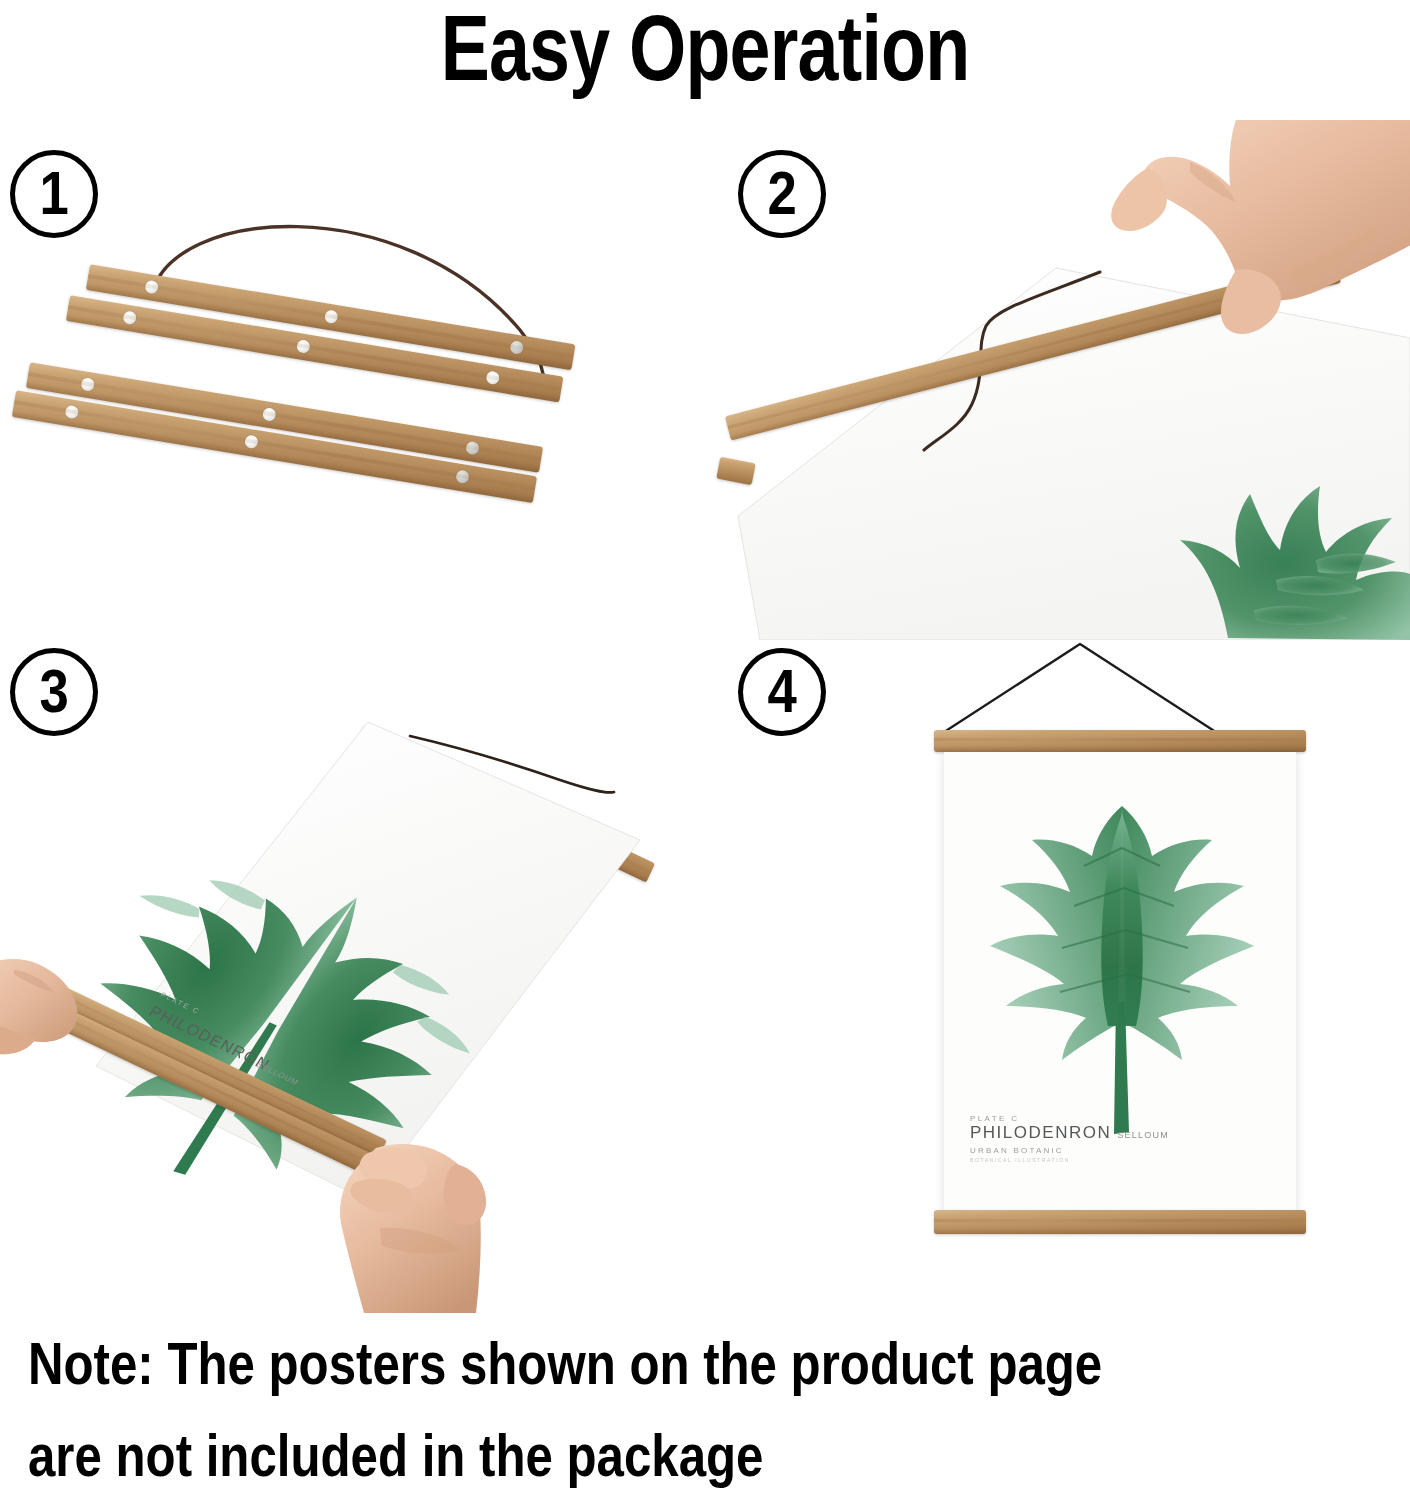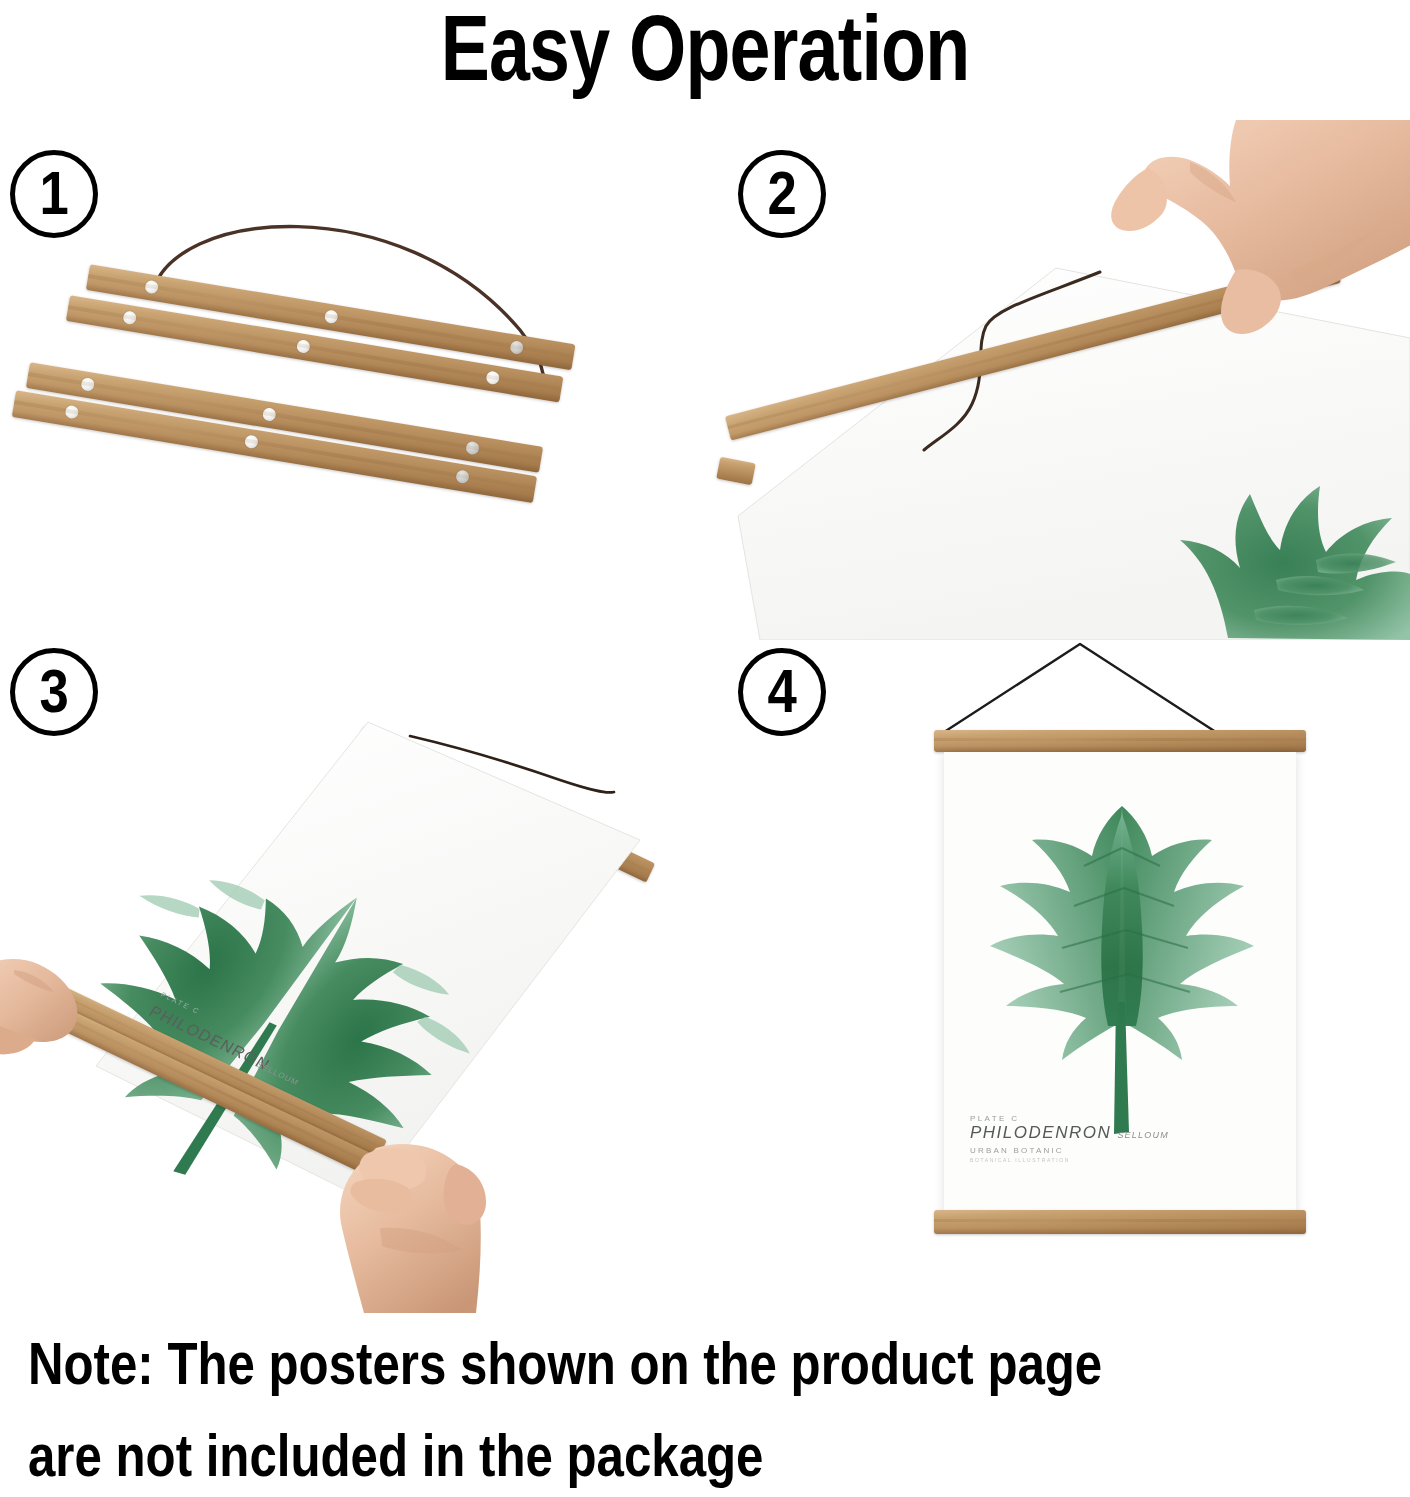--- a/index.html
+++ b/index.html
@@ -62,21 +62,21 @@
 
   
   .poster{
     position:absolute;background:#fdfdfc;
     box-shadow:0 2px 10px rgba(0,0,0,.13);
   }
 
   
   .caption{position:absolute;color:#6f7472;font-family:"Liberation Sans",sans-serif;}
   .cap-plate{font-size:8px;letter-spacing:2.4px;color:#9aa09d;}
-  .cap-name{font-size:17px;letter-spacing:1.5px;color:#555957;white-space:nowrap;font-style:italic;}
+  .cap-name{font-size:17px;letter-spacing:1.5px;color:#555957;white-space:nowrap;}
   .cap-name .sm{font-size:9px;letter-spacing:1.2px;color:#8a908d;}
   .cap-sub{font-size:8px;letter-spacing:2.2px;color:#9aa09d;margin-top:3px;}
   .cap-sub2{font-size:5px;letter-spacing:1.6px;color:#c3c8c5;margin-top:2px;}
 
   
   .hand{position:absolute;}
 
   
   .note{
     position:absolute;left:28px;top:1318px;width:1360px;

